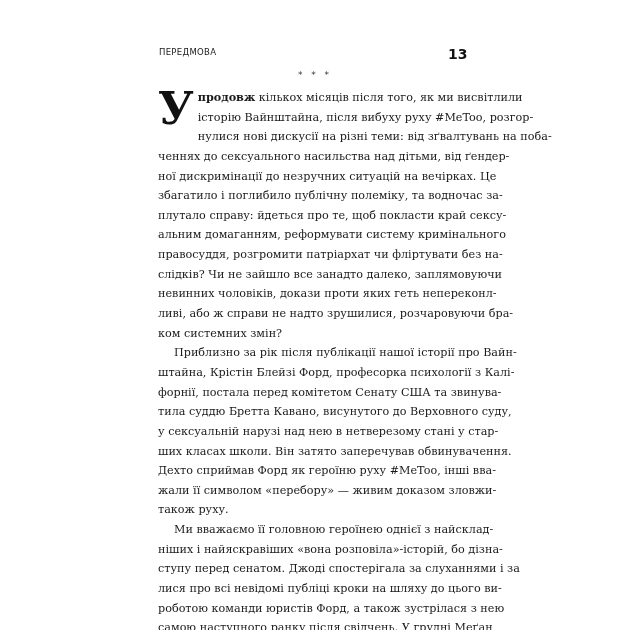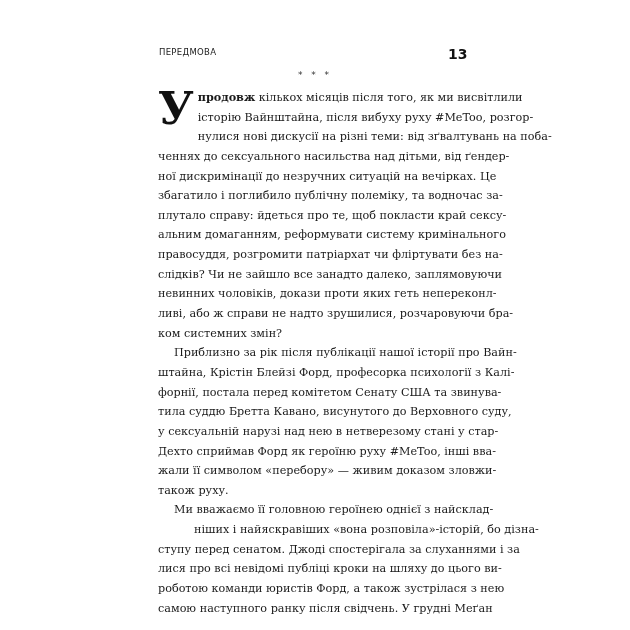--- a/index.html
+++ b/index.html
@@ -41,28 +41,29 @@
       <span class="line" style="display: block;">ливі, або ж справи не надто зрушилися, розчаровуючи бра-</span>
       <span class="line last" style="display: block;">ком системних змін?</span>
     </div>
 
     <div class="para">
       <span class="line indent" style="display: block;">Приблизно за рік після публікації нашої історії про Вайн-</span>
       <span class="line" style="display: block;">штайна, Крістін Блейзі Форд, професорка психології з Калі-</span>
       <span class="line" style="display: block;">форнії, постала перед комітетом Сенату США та звинува-</span>
       <span class="line" style="display: block;">тила суддю Бретта Кавано, висунутого до Верховного суду,</span>
       <span class="line" style="display: block;">у сексуальній нарузі над нею в нетверезому стані у стар-</span>
+      <span class="line" style="display: block;">ших класах школи. Він затято заперечував обвинувачення.</span>
       <span class="line" style="display: block;">Дехто сприймав Форд як героїню руху #MeToo, інші вва-</span>
       <span class="line" style="display: block;">жали її символом «перебору» — живим доказом зловжи-</span>
       <span class="line last" style="display: block;">також руху.</span>
     </div>
 
     <div class="para">
       <span class="line indent" style="display: block;">Ми вважаємо її головною героїнею однієї з найсклад-</span>
-      <span class="line" style="display: block; margin-left: 36px;">ніших і найяскравіших «вона розповіла»-історій, бо дізна-</span>
+      <span class="line" style="display: block;">ніших і найяскравіших «вона розповіла»-історій, бо дізна-</span>
       <span class="line" style="display: block;">ступу перед сенатом. Джоді спостерігала за слуханнями і за</span>
       <span class="line" style="display: block;">лися про всі невідомі публіці кроки на шляху до цього ви-</span>
       <span class="line" style="display: block;">роботою команди юристів Форд, а також зустрілася з нею</span>
       <span class="line" style="display: block;">самою наступного ранку після свідчень. У грудні Меґан</span>
 
     </div>
   </div>
 </div>
 
 </body></html>

